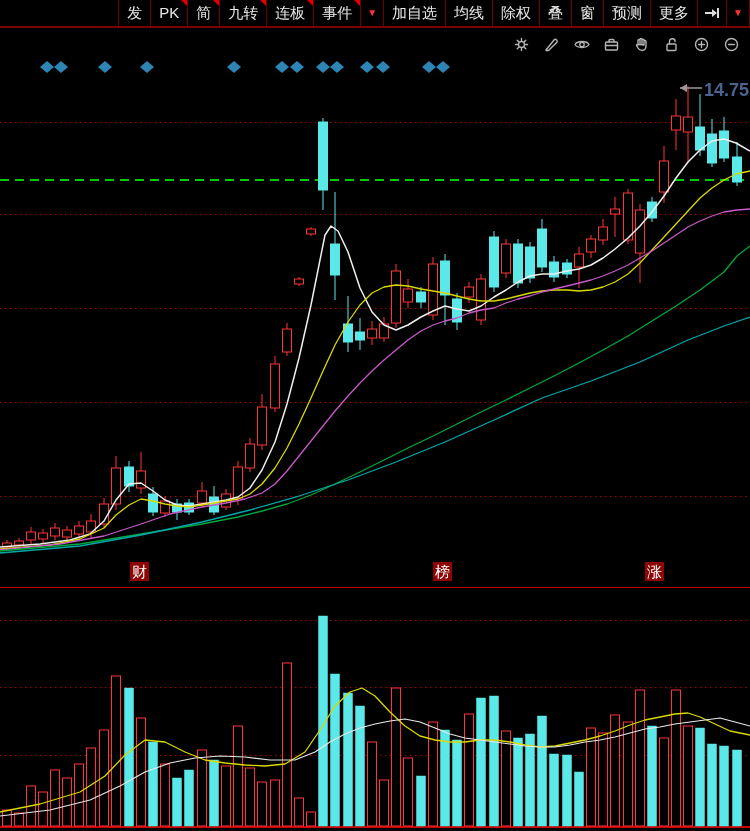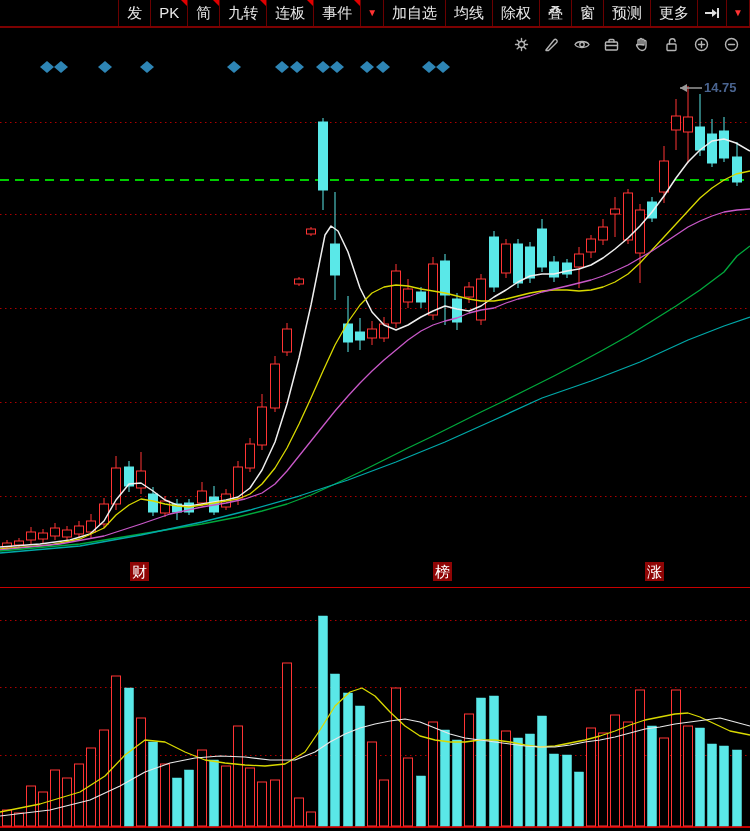--- a/index.html
+++ b/index.html
@@ -14,21 +14,21 @@
           white-space:nowrap;background:#000;}
   .tb-btn.badge::after{content:"";position:absolute;top:0;right:0;width:0;height:0;
           border-top:6px solid #e00000;border-left:6px solid transparent;}
   .tb-btn.dropdown{color:#ff3333;font-size:10px;padding:0 6px;}
   .tb-icon{display:flex;align-items:center;padding:0 6px;border-right:1px solid #6a0000;cursor:pointer;}
   
   #icon-row{position:absolute;top:35px;left:512px;display:flex;gap:11px;z-index:5;}
   .cicon{width:19px;height:19px;display:flex;align-items:center;justify-content:center;cursor:pointer;}
   .cicon svg{stroke:#b4b4b4;fill:none;stroke-width:1.4;stroke-linecap:round;stroke-linejoin:round;}
   
-  #price-label{position:absolute;left:704px;top:80px;color:#4a6490;font-size:13px;
+  #price-label{position:absolute;left:704px;top:80px;color:#4a6490;font-size:18px;
                font-weight:bold;z-index:4;letter-spacing:0px;}
   .wm{position:absolute;width:19px;height:19px;background:#8f0505;color:#fff;font-size:15px;
       line-height:19px;text-align:center;z-index:4;}
   #chart-svg{position:absolute;left:0;top:0;z-index:1;}
 </style>
 </head>
 <body>
 
 <div id="app">
 

